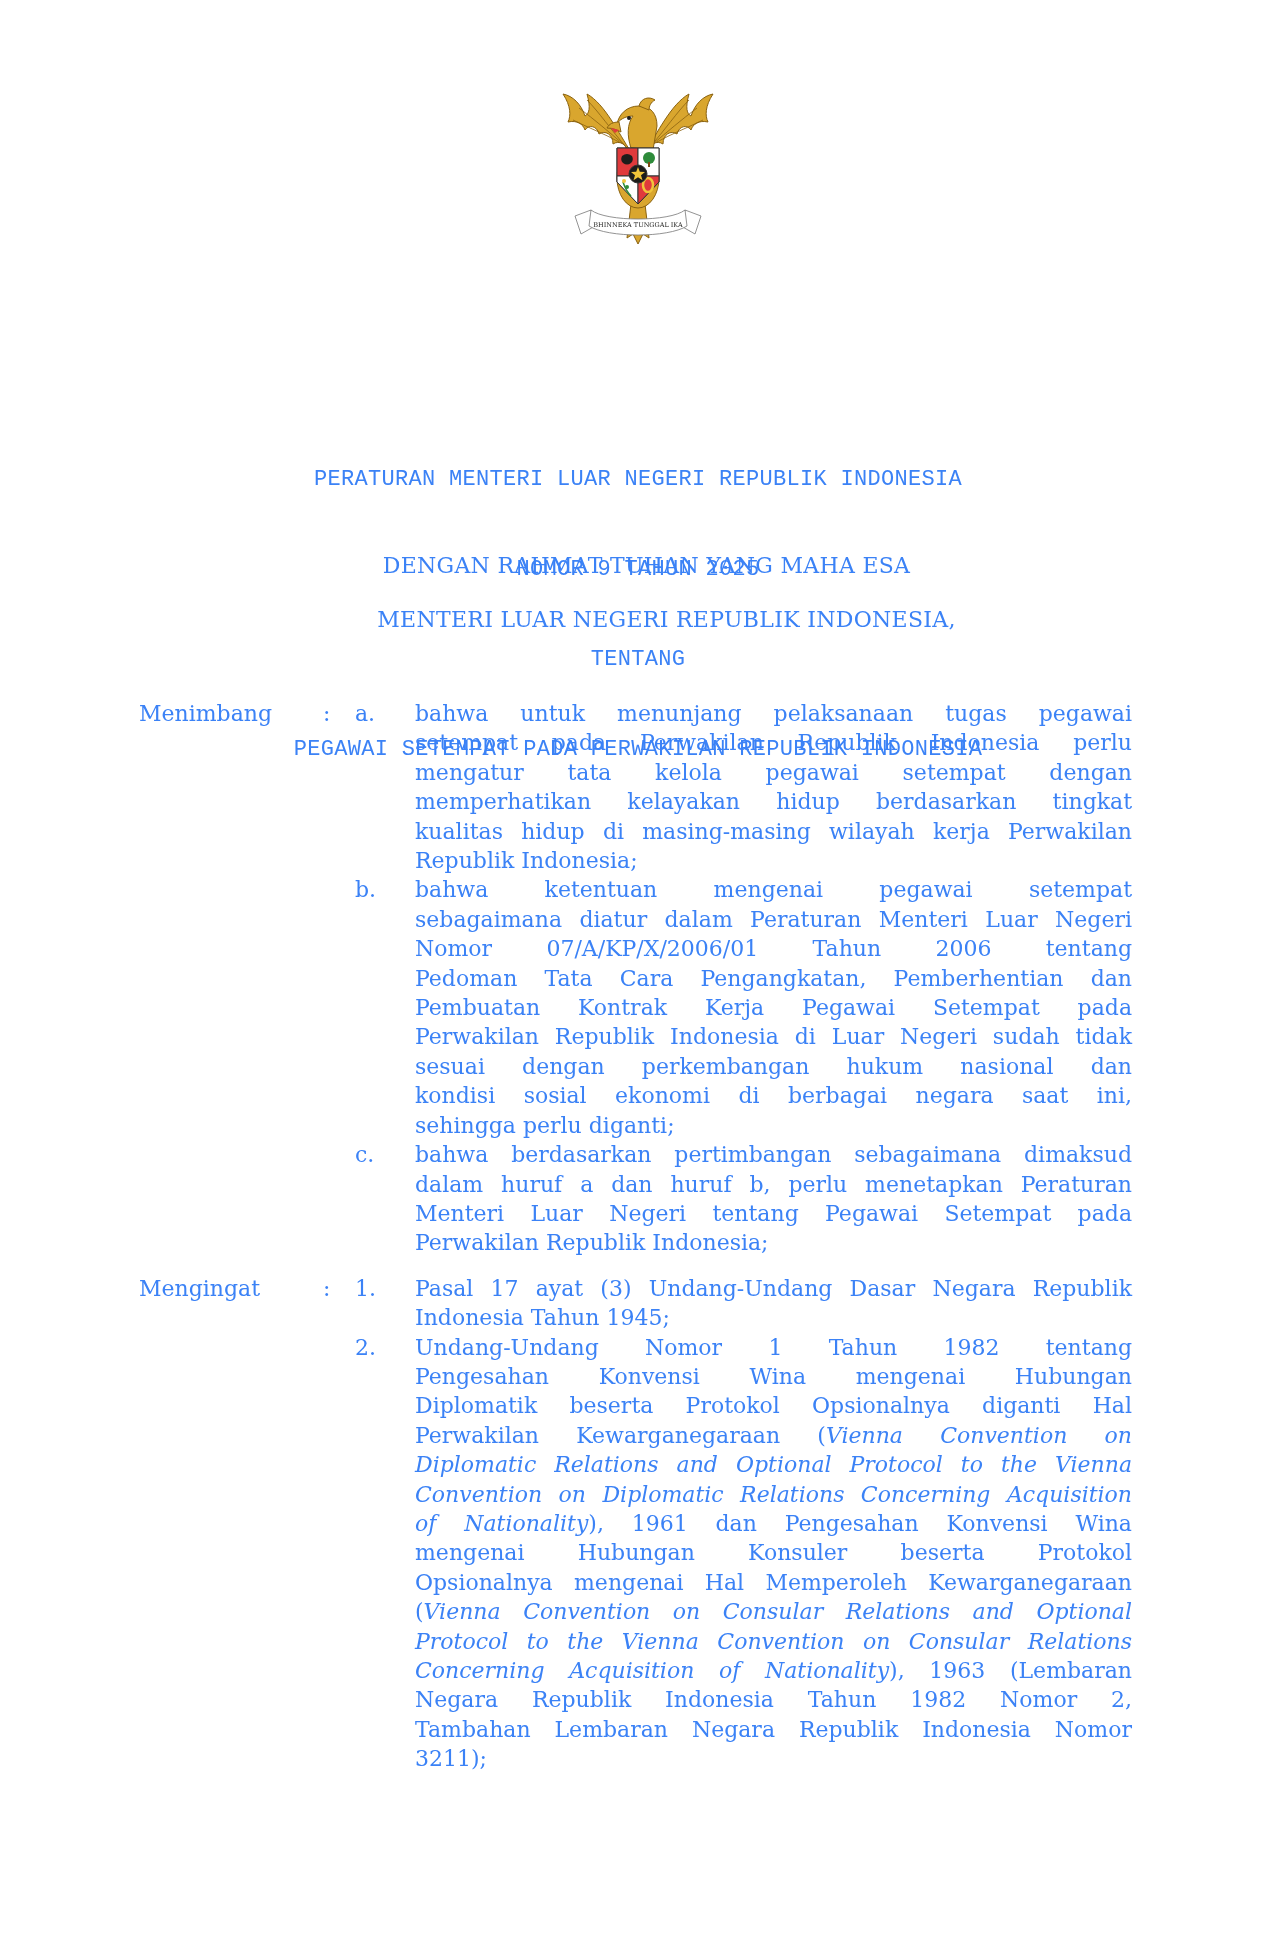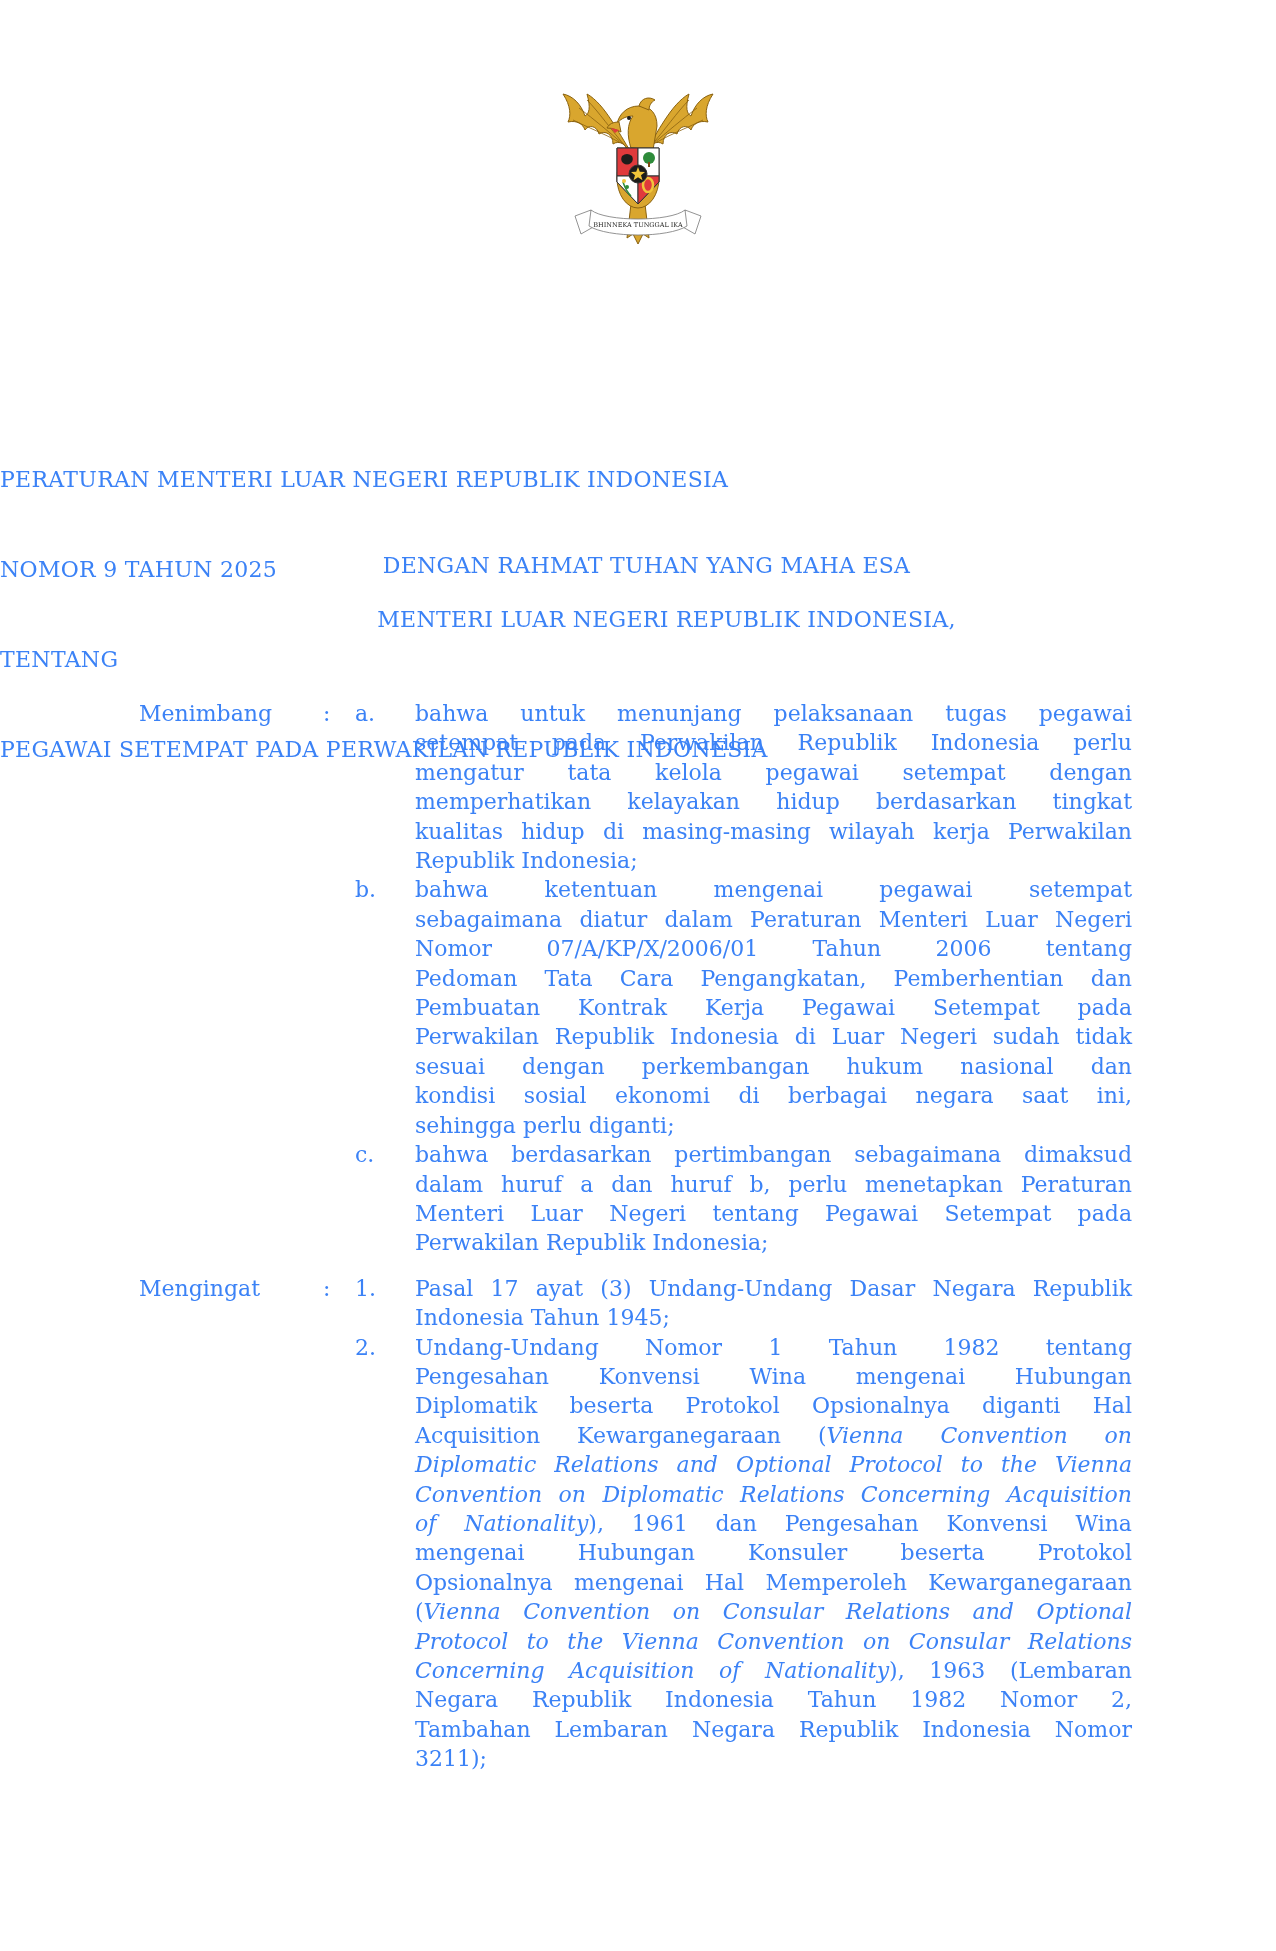--- a/index.html
+++ b/index.html
@@ -7,22 +7,22 @@
     position:relative; width:1276px; height:1951px; margin:0 auto;
     background:#ffffff; color:#3b82f6;
     font-family:"DejaVu Serif","Liberation Serif",serif;
     overflow:hidden;
   }
   
   .emblem { position:absolute; left:561px; top:86px; width:154px; height:168px; }
   
   .title-block {
     position:absolute; left:0; right:0; top:405px;
-    text-align:left; font-size:22px; line-height:30px;
-    letter-spacing:0.3px; white-space:pre;
+    text-align:center; font-size:22px; line-height:30px;
+    letter-spacing:0.3px; white-space:pre;font-family:Liberation Mono, monospace;
   }
   .single-line {
     position:absolute; left:17px; right:0;
     text-align:center; font-size:22px; line-height:30px; letter-spacing:0.3px;
   }
   .invocation { top:551px; }
   .authority  { top:605px;padding-left:40px; }
   
   .preamble {
     position:absolute; left:139px; top:699px; width:993px;
@@ -170,21 +170,21 @@
               <div class="tline"><span>Pasal 17 ayat (3) Undang-Undang Dasar Negara Republik</span></div>
               <div class="tline last"><span>Indonesia Tahun 1945;</span></div>
             </div>
           </div>
           <div class="item-row">
             <div class="item-marker">2.</div>
             <div class="item-text">
               <div class="tline"><span>Undang-Undang Nomor 1 Tahun 1982 tentang</span></div>
               <div class="tline"><span>Pengesahan Konvensi Wina mengenai Hubungan</span></div>
               <div class="tline"><span>Diplomatik beserta Protokol Opsionalnya diganti Hal</span></div>
-              <div class="tline"><span>Acquisition Kewarganegaraan (</span><span class="it">Vienna Convention on</span></div>
+              <div class="tline"><span>Perwakilan Kewarganegaraan (</span><span class="it">Vienna Convention on</span></div>
               <div class="tline"><span class="it">Diplomatic Relations and Optional Protocol to the Vienna</span></div>
               <div class="tline"><span class="it">Convention on Diplomatic Relations Concerning Acquisition</span></div>
               <div class="tline"><span class="it">of Nationality</span><span>), 1961 dan Pengesahan Konvensi Wina</span></div>
               <div class="tline"><span>mengenai Hubungan Konsuler beserta Protokol</span></div>
               <div class="tline"><span>Opsionalnya mengenai Hal Memperoleh Kewarganegaraan</span></div>
               <div class="tline"><span>(</span><span class="it">Vienna Convention on Consular Relations and Optional</span></div>
               <div class="tline"><span class="it">Protocol to the Vienna Convention on Consular Relations</span></div>
               <div class="tline"><span class="it">Concerning Acquisition of Nationality</span><span>), 1963 (Lembaran</span></div>
               <div class="tline"><span>Negara Republik Indonesia Tahun 1982 Nomor 2,</span></div>
               <div class="tline"><span>Tambahan Lembaran Negara Republik Indonesia Nomor</span></div>

